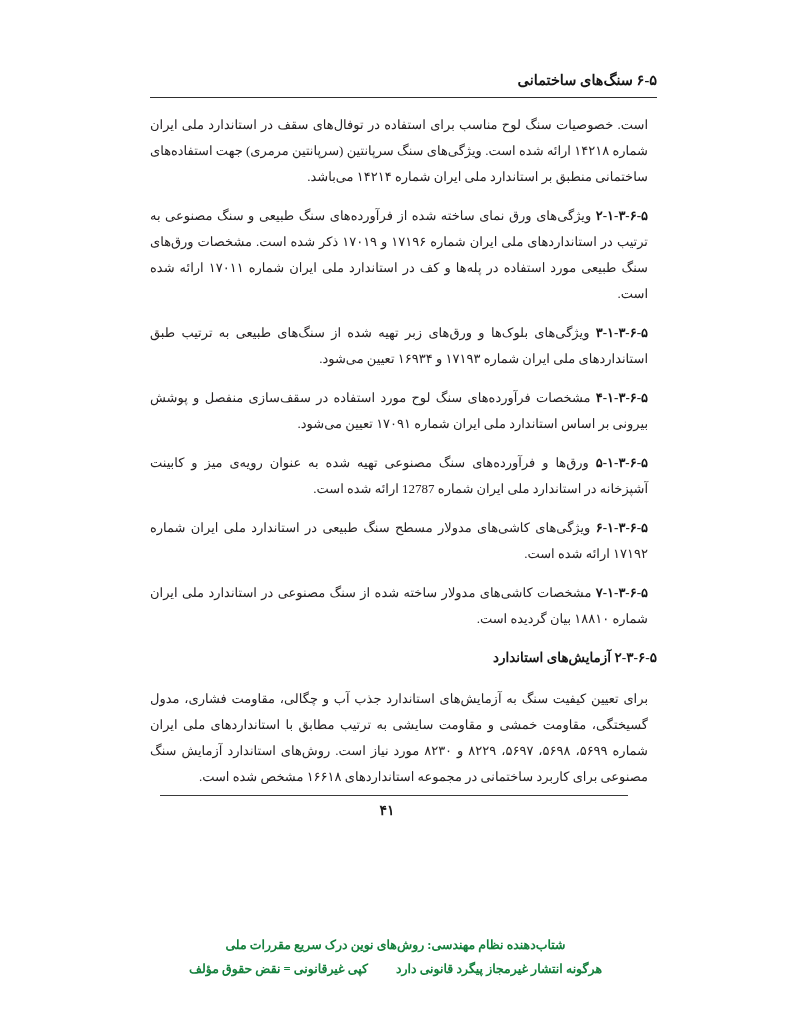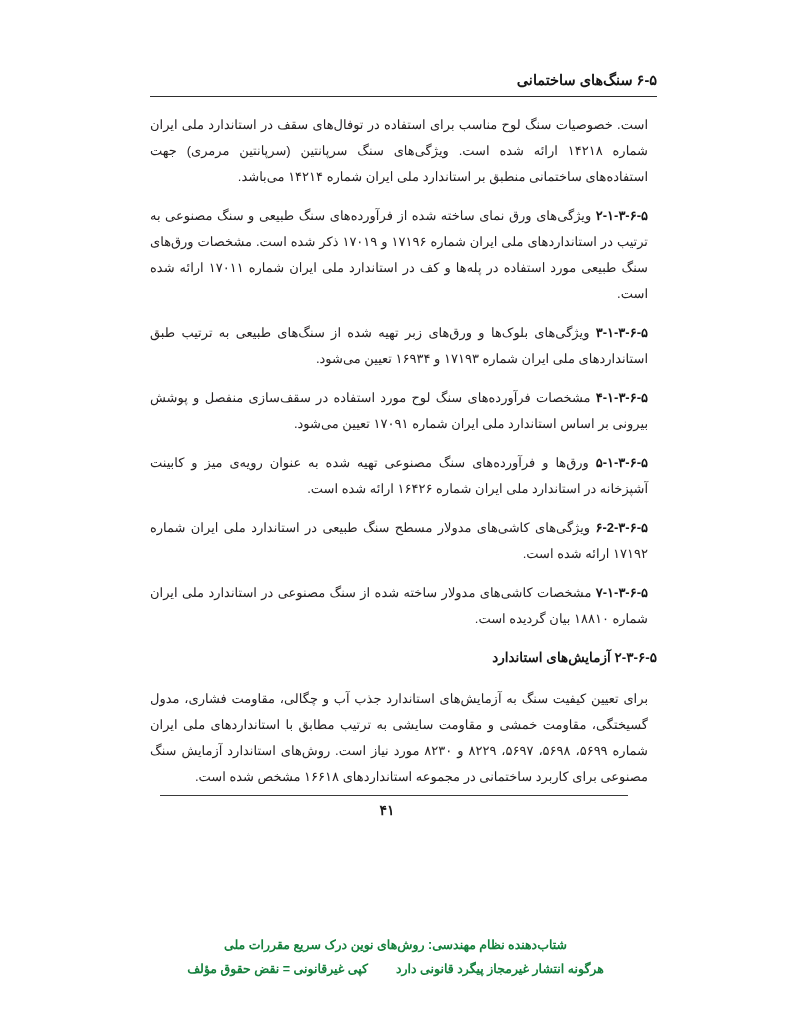--- a/index.html
+++ b/index.html
@@ -3,21 +3,21 @@
 <meta charset="utf-8">
 <style>
   * { box-sizing: border-box; margin: 0; padding: 0; }
   html, body { background: #ffffff; }
   .page {
     position: relative;
     width: 791px;
     height: 1024px;
     margin: 0 auto;
     background: #ffffff;
-    font-family: Liberation Sans, sans-serif;
+    font-family: Liberation Serif, serif;
     color: #262223;
     overflow: hidden;
   }
   
   .doc-header {
     position: absolute;
     top: 72px;
     right: 134px;
     left: 150px;
     direction: rtl;
@@ -128,25 +128,25 @@
       <span>ویژگی‌های بلوک‌ها و ورق‌های زبر تهیه شده از سنگ‌های طبیعی به ترتیب طبق استانداردهای ملی ایران شماره ۱۷۱۹۳ و ۱۶۹۳۴ تعیین می‌شود.</span>
     </p>
 
     <p>
       <span class="secnum">۵-۶-۳-۱-۴</span>
       <span>مشخصات فرآورده‌های سنگ لوح مورد استفاده در سقف‌سازی منفصل و پوشش بیرونی بر اساس استاندارد ملی ایران شماره ۱۷۰۹۱ تعیین می‌شود.</span>
     </p>
 
     <p>
       <span class="secnum">۵-۶-۳-۱-۵</span>
-      <span>ورق‌ها و فرآورده‌های سنگ مصنوعی تهیه شده به عنوان رویه‌ی میز و کابینت آشپزخانه در استاندارد ملی ایران شماره ۱۶۴۲۶ ارائه شده است.</span>
+      <span>ورق‌ها و فرآورده‌های سنگ مصنوعی تهیه شده به عنوان رویه‌ی میز و کابینت آشپزخانه در استاندارد ملی ایران شماره 12787 ارائه شده است.</span>
     </p>
 
     <p>
-      <span class="secnum">۵-۶-۳-2-۶</span>
+      <span class="secnum">۵-۶-۳-۱-۶</span>
       <span>ویژگی‌های کاشی‌های مدولار مسطح سنگ طبیعی در استاندارد ملی ایران شماره ۱۷۱۹۲ ارائه شده است.</span>
     </p>
 
     <p>
       <span class="secnum">۵-۶-۳-۱-۷</span>
       <span>مشخصات کاشی‌های مدولار ساخته شده از سنگ مصنوعی در استاندارد ملی ایران شماره ۱۸۸۱۰ بیان گردیده است.</span>
     </p>
 
     <div class="subheading">
       <span class="secnum">۵-۶-۳-۲</span>

